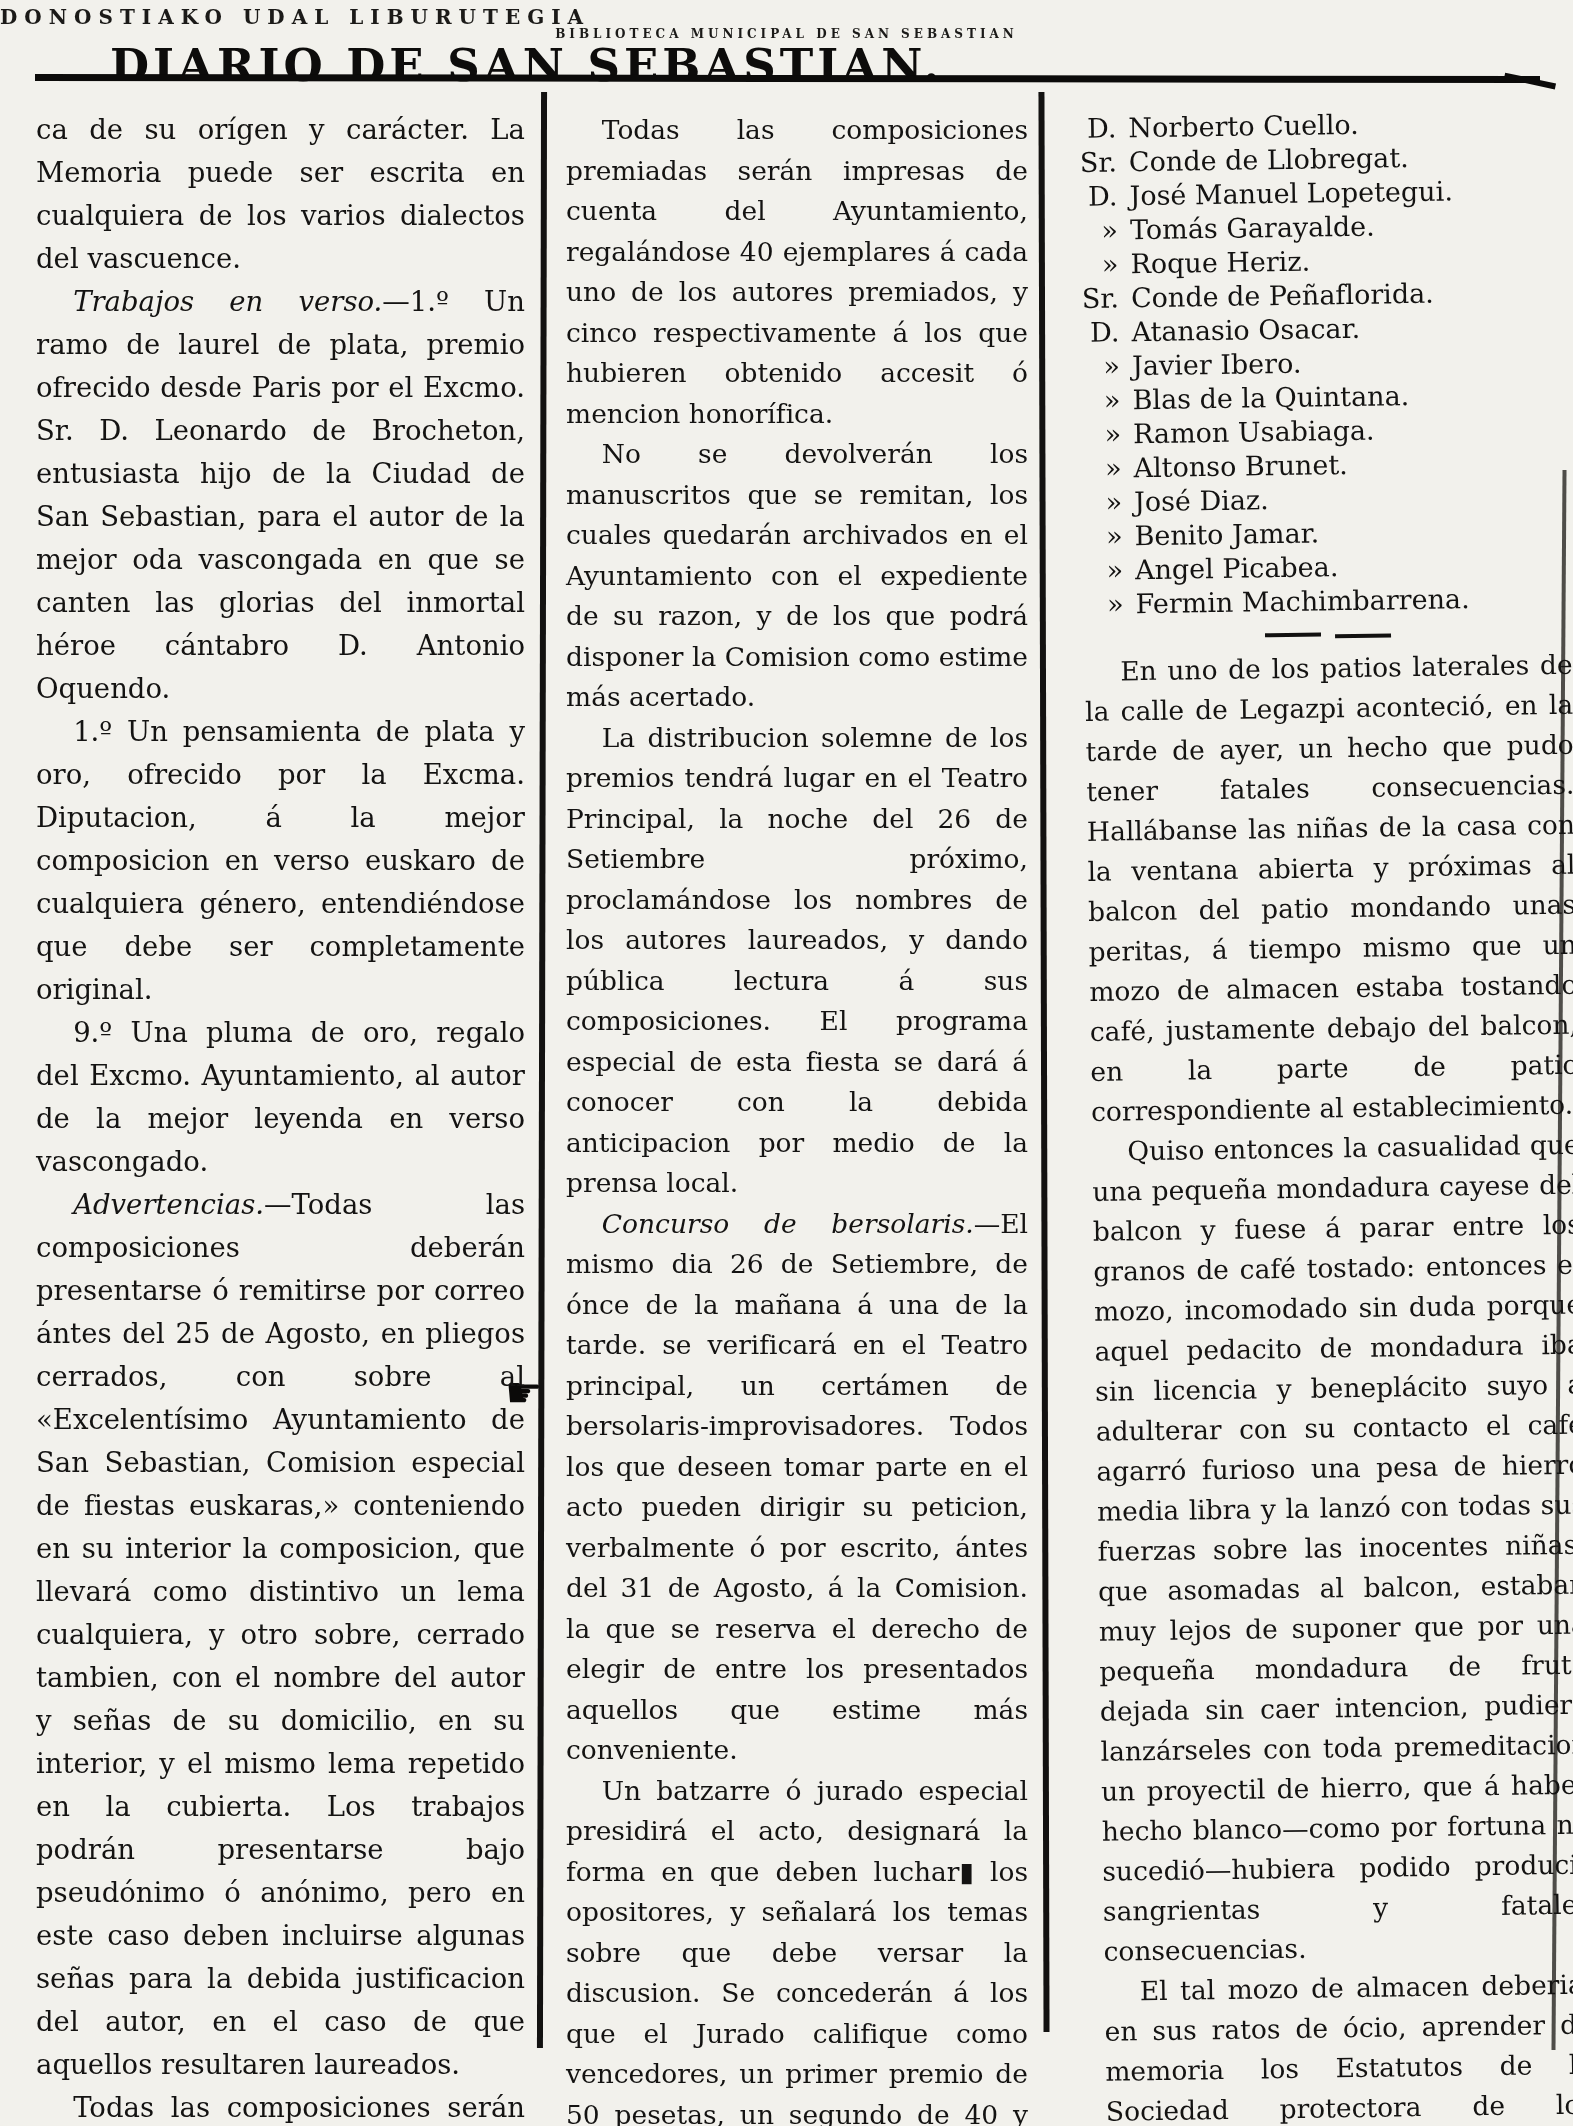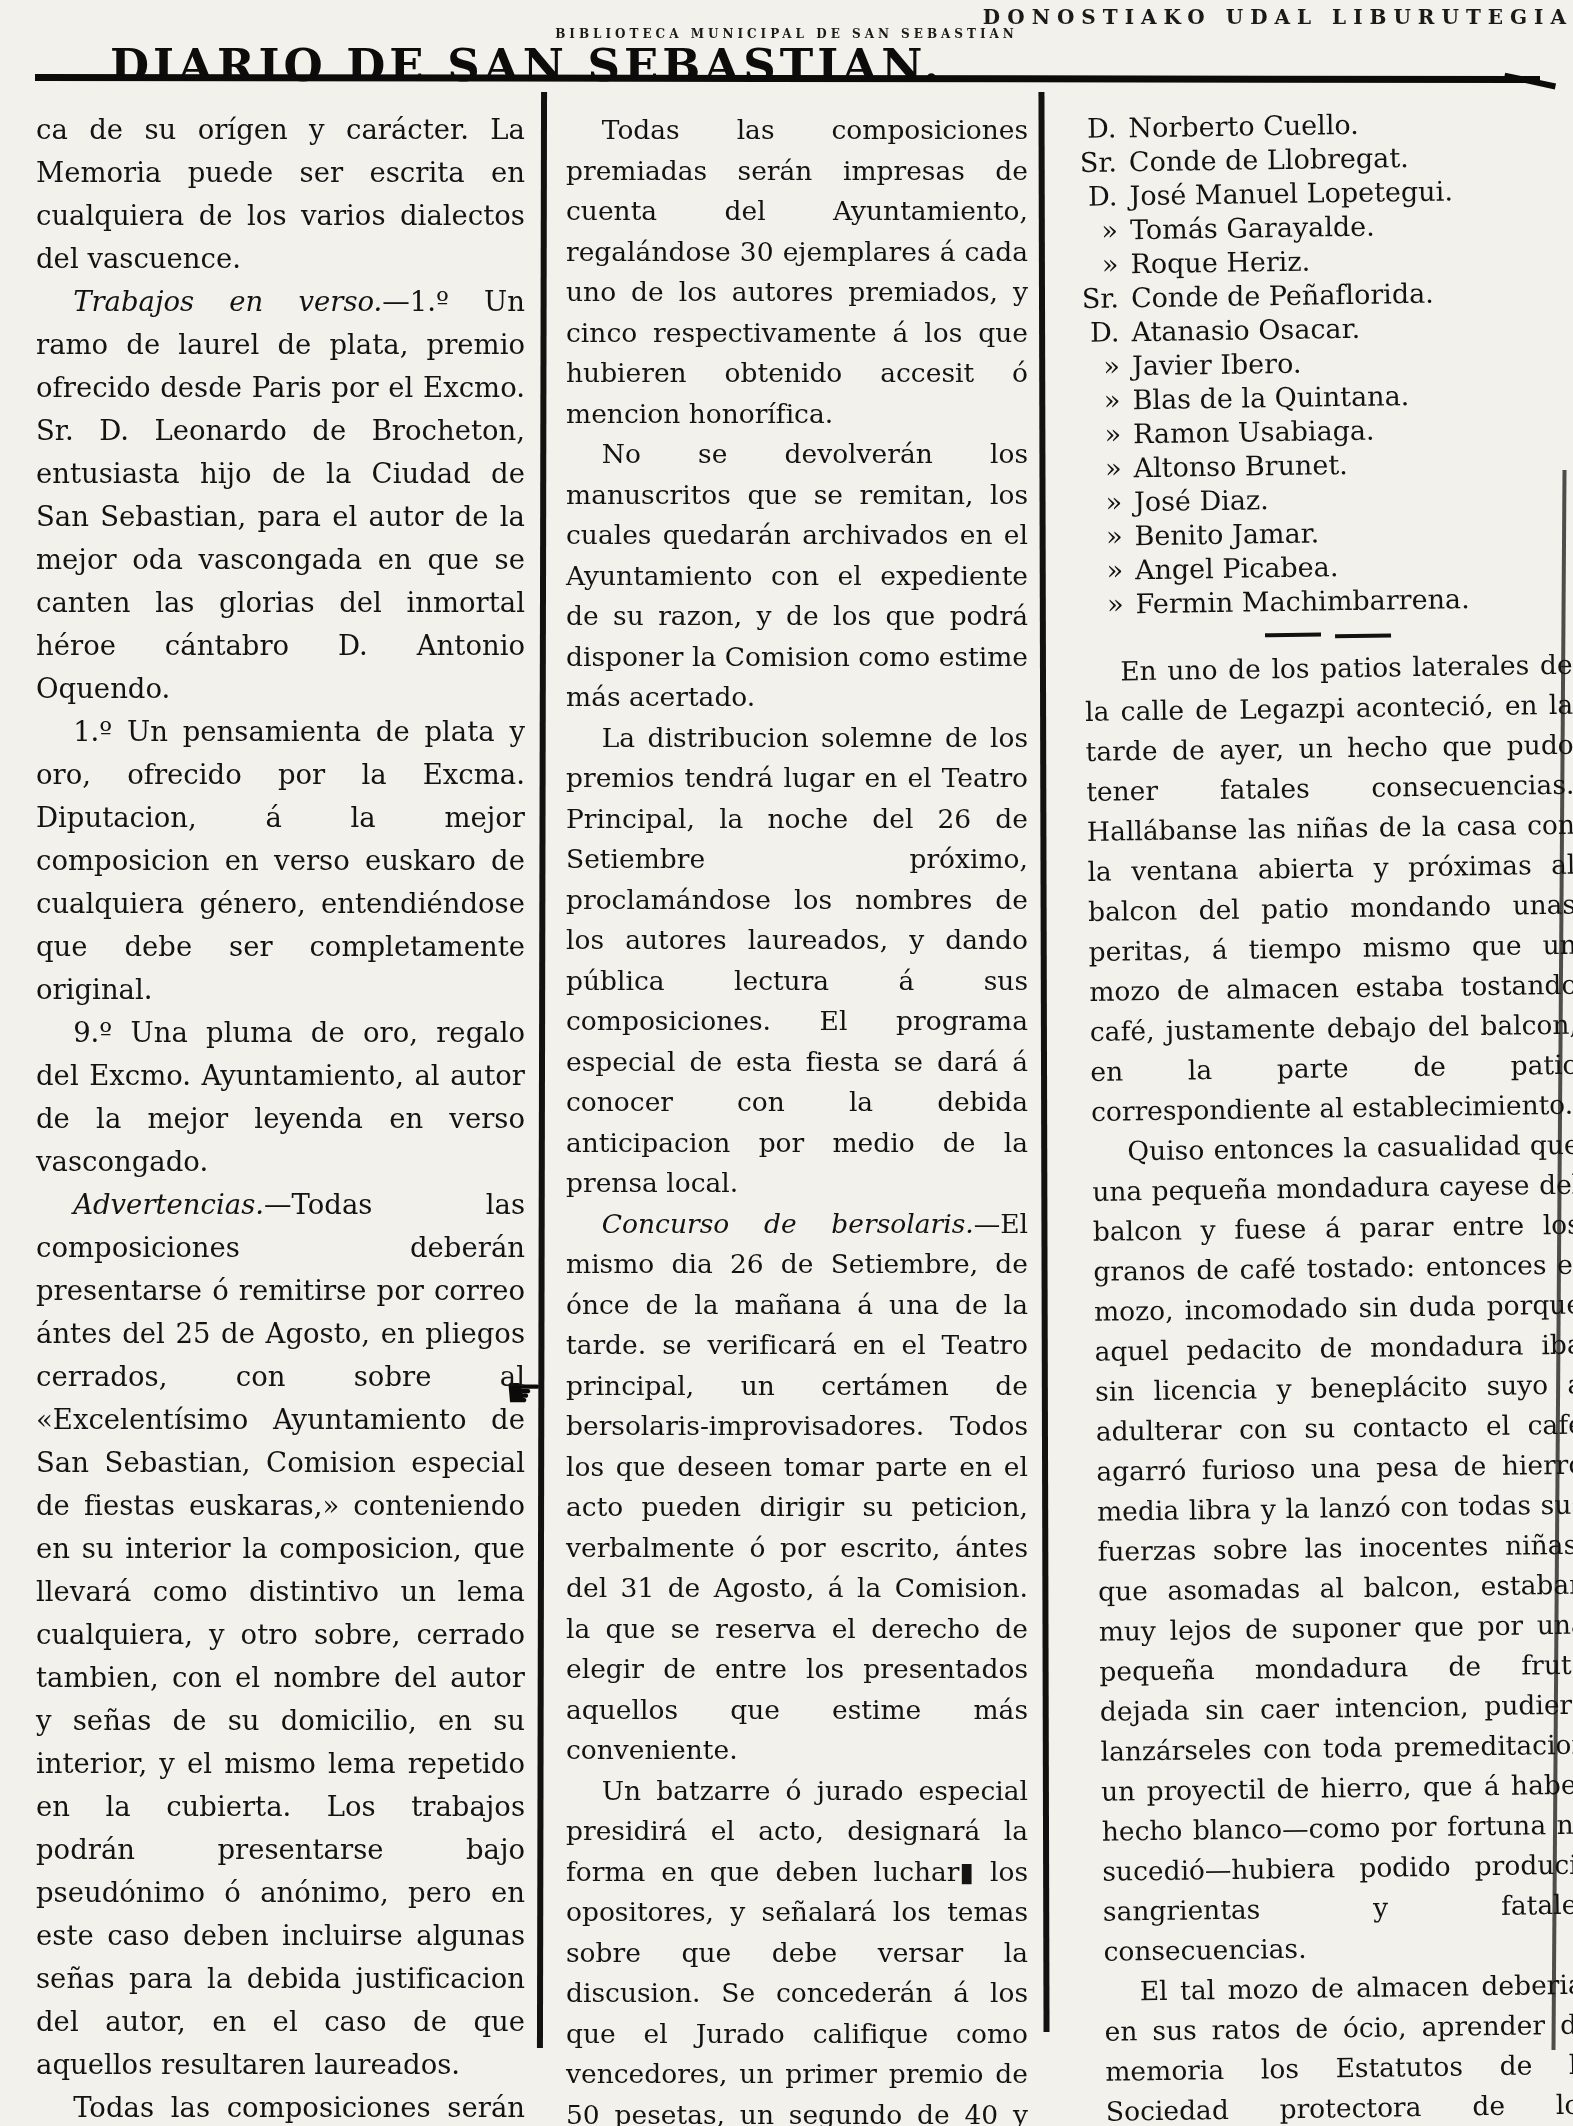--- a/index.html
+++ b/index.html
@@ -4,21 +4,21 @@
 <style>
   html,body{margin:0;padding:0;background:#888;}
   .page{
     position:relative;width:1573px;height:2126px;margin:0 auto;
     background:#f2f1ec;
     color:#141312;
     font-family:"DejaVu Serif","Liberation Serif",serif;
     overflow:hidden;
   }
   .stamp1{position:absolute;left:0;right:0;top:5px;font-size:20px;font-weight:bold;
-          letter-spacing:7px;white-space:nowrap;text-align:right;color:#1b1a18;}
+          letter-spacing:7px;white-space:nowrap;text-align:left;color:#1b1a18;}
   .stamp2{position:absolute;left:0;right:0;top:27px;font-size:12px;font-weight:bold;
           letter-spacing:4px;white-space:nowrap;text-align:center;color:#1b1a18;}
   .masthead{position:absolute;left:110px;right:0;top:39px;font-size:45px;font-weight:bold;
           letter-spacing:4px;white-space:nowrap;color:#0d0c0b;}
   .top-rule{position:absolute;left:35px;top:75px;width:1505px;height:7px;background:#0c0b0a;
           transform:rotate(0.08deg);}
   .top-rule::after{content:"";position:absolute;right:-16px;top:2px;width:52px;height:6px;
           background:#0c0b0a;transform:rotate(12deg);}
   
   .vrule{position:absolute;width:6px;background:#131211;}
@@ -65,21 +65,21 @@
   <div class="col col1">
     <p class="noind">ca de su orígen y carácter. La Memoria puede ser escrita en cualquiera de los varios dialectos del vascuence.</p>
     <p><span class="lead">Trabajos en verso.</span><span>—1.º Un ramo de laurel de plata, premio ofrecido desde Paris por el Excmo. Sr. D. Leonardo de Brocheton, entusiasta hijo de la Ciudad de San Sebastian, para el autor de la mejor oda vascongada en que se canten las glorias del inmortal héroe cántabro D. Antonio Oquendo.</span></p>
     <p>1.º Un pensamienta de plata y oro, ofrecido por la Excma. Diputacion, á la mejor composicion en verso euskaro de cualquiera género, entendiéndose que debe ser completamente original.</p>
     <p>9.º Una pluma de oro, regalo del Excmo. Ayuntamiento, al autor de la mejor leyenda en verso vascongado.</p>
     <p><span class="lead">Advertencias.</span><span>—Todas las composiciones deberán presentarse ó remitirse por correo ántes del 25 de Agosto, en pliegos cerrados, con sobre al «Excelentísimo Ayuntamiento de San Sebastian, Comision especial de fiestas euskaras,» conteniendo en su interior la composicion, que llevará como distintivo un lema cualquiera, y otro sobre, cerrado tambien, con el nombre del autor y señas de su domicilio, en su interior, y el mismo lema repetido en la cubierta. Los trabajos podrán presentarse bajo pseudónimo ó anónimo, pero en este caso deben incluirse algunas señas para la debida justificacion del autor, en el caso de que aquellos resultaren laureados.</span></p>
     <p><span>Todas las composiciones serán examinadas por un Jurado especial, que señalará las que sean acreedoras de premios, pudiendo conceder además los </span></p>
   </div>
 
   <div class="col col2">
-    <p>Todas las composiciones premiadas serán impresas de cuenta del Ayuntamiento, regalándose 30 ejemplares á cada uno de los autores premiados, y cinco respectivamente á los que hubieren obtenido accesit ó mencion honorífica.</p>
+    <p>Todas las composiciones premiadas serán impresas de cuenta del Ayuntamiento, regalándose 40 ejemplares á cada uno de los autores premiados, y cinco respectivamente á los que hubieren obtenido accesit ó mencion honorífica.</p>
     <p>No se devolverán los manuscritos que se remitan, los cuales quedarán archivados en el Ayuntamiento con el expediente de su razon, y de los que podrá disponer la Comision como estime más acertado.</p>
     <p>La distribucion solemne de los premios tendrá lugar en el Teatro Principal, la noche del 26 de Setiembre próximo, proclamándose los nombres de los autores laureados, y dando pública lectura á sus composiciones. El programa especial de esta fiesta se dará á conocer con la debida anticipacion por medio de la prensa local.</p>
     <p><span class="lead">Concurso de bersolaris.</span><span>—El mismo dia 26 de Setiembre, de ónce de la mañana á una de la tarde. se verificará en el Teatro principal, un certámen de bersolaris-improvisadores. Todos los que deseen tomar parte en el acto pueden dirigir su peticion, verbalmente ó por escrito, ántes del 31 de Agosto, á la Comision. la que se reserva el derecho de elegir de entre los presentados aquellos que estime más conveniente.</span></p>
     <p>Un batzarre ó jurado especial presidirá el acto, designará la forma en que deben luchar▮ los opositores, y señalará los temas sobre que debe versar la discusion. Se concederán á los que el Jurado califique como vencedores, un primer premio de 50 pesetas, un segundo de 40 y un tercero de 30.</p>
 
   </div>
 
   <div class="col col3">
     <ul class="mlist">
       <li>

